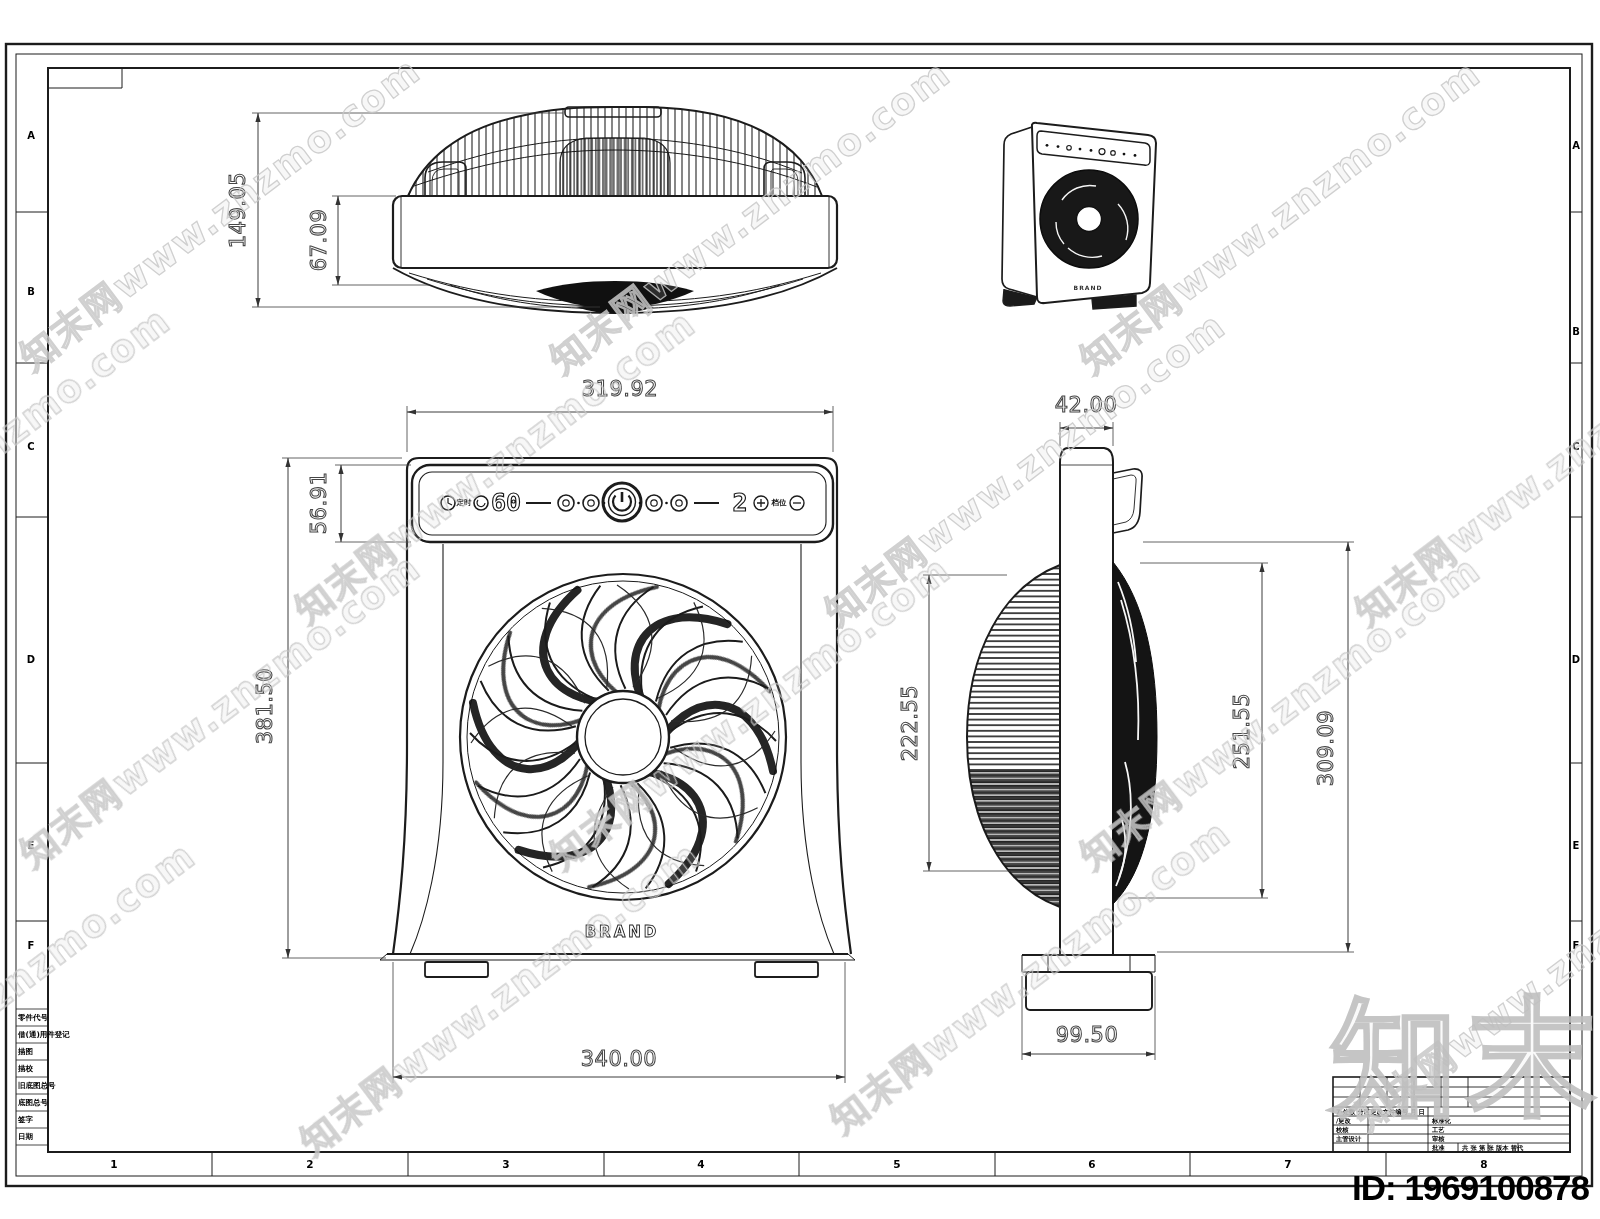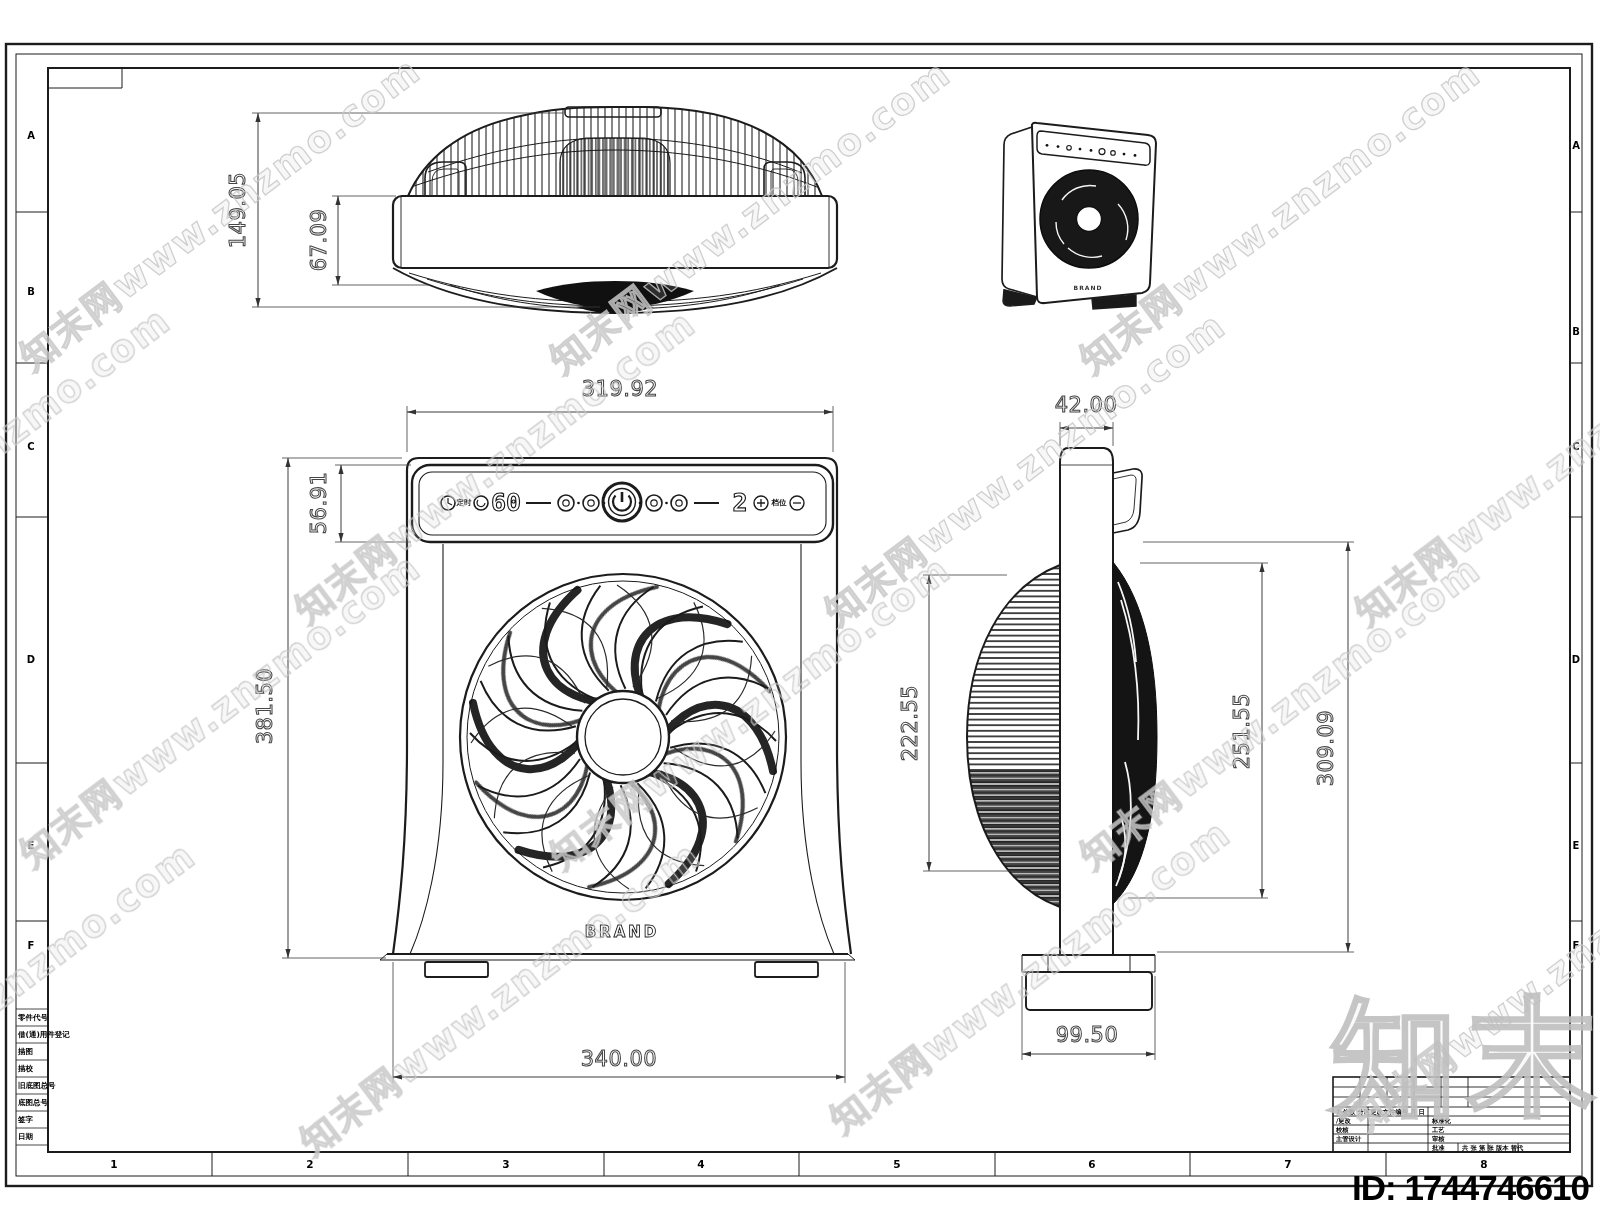--- a/index.html
+++ b/index.html
@@ -437,14 +437,14 @@
   <div class="wm" style="left:1310px;top:444px">知末网www.znzmo.com</div>
   <div class="wm" style="left:-25px;top:686px">知末网www.znzmo.com</div>
   <div class="wm" style="left:505px;top:688px">知末网www.znzmo.com</div>
   <div class="wm" style="left:1035px;top:688px">知末网www.znzmo.com</div>
   <div class="wm" style="left:-250px;top:974px">知末网www.znzmo.com</div>
   <div class="wm" style="left:255px;top:974px">知末网www.znzmo.com</div>
   <div class="wm" style="left:785px;top:952px">知末网www.znzmo.com</div>
   <div class="wm" style="left:1310px;top:949px">知末网www.znzmo.com</div>
   <div class="wm-big" style="left:1330px;top:972px">知末</div>
 
-  <div id="idlabel">ID: 1744746610</div>
+  <div id="idlabel">ID: 1969100878</div>
 </div>
 
 </body></html>

